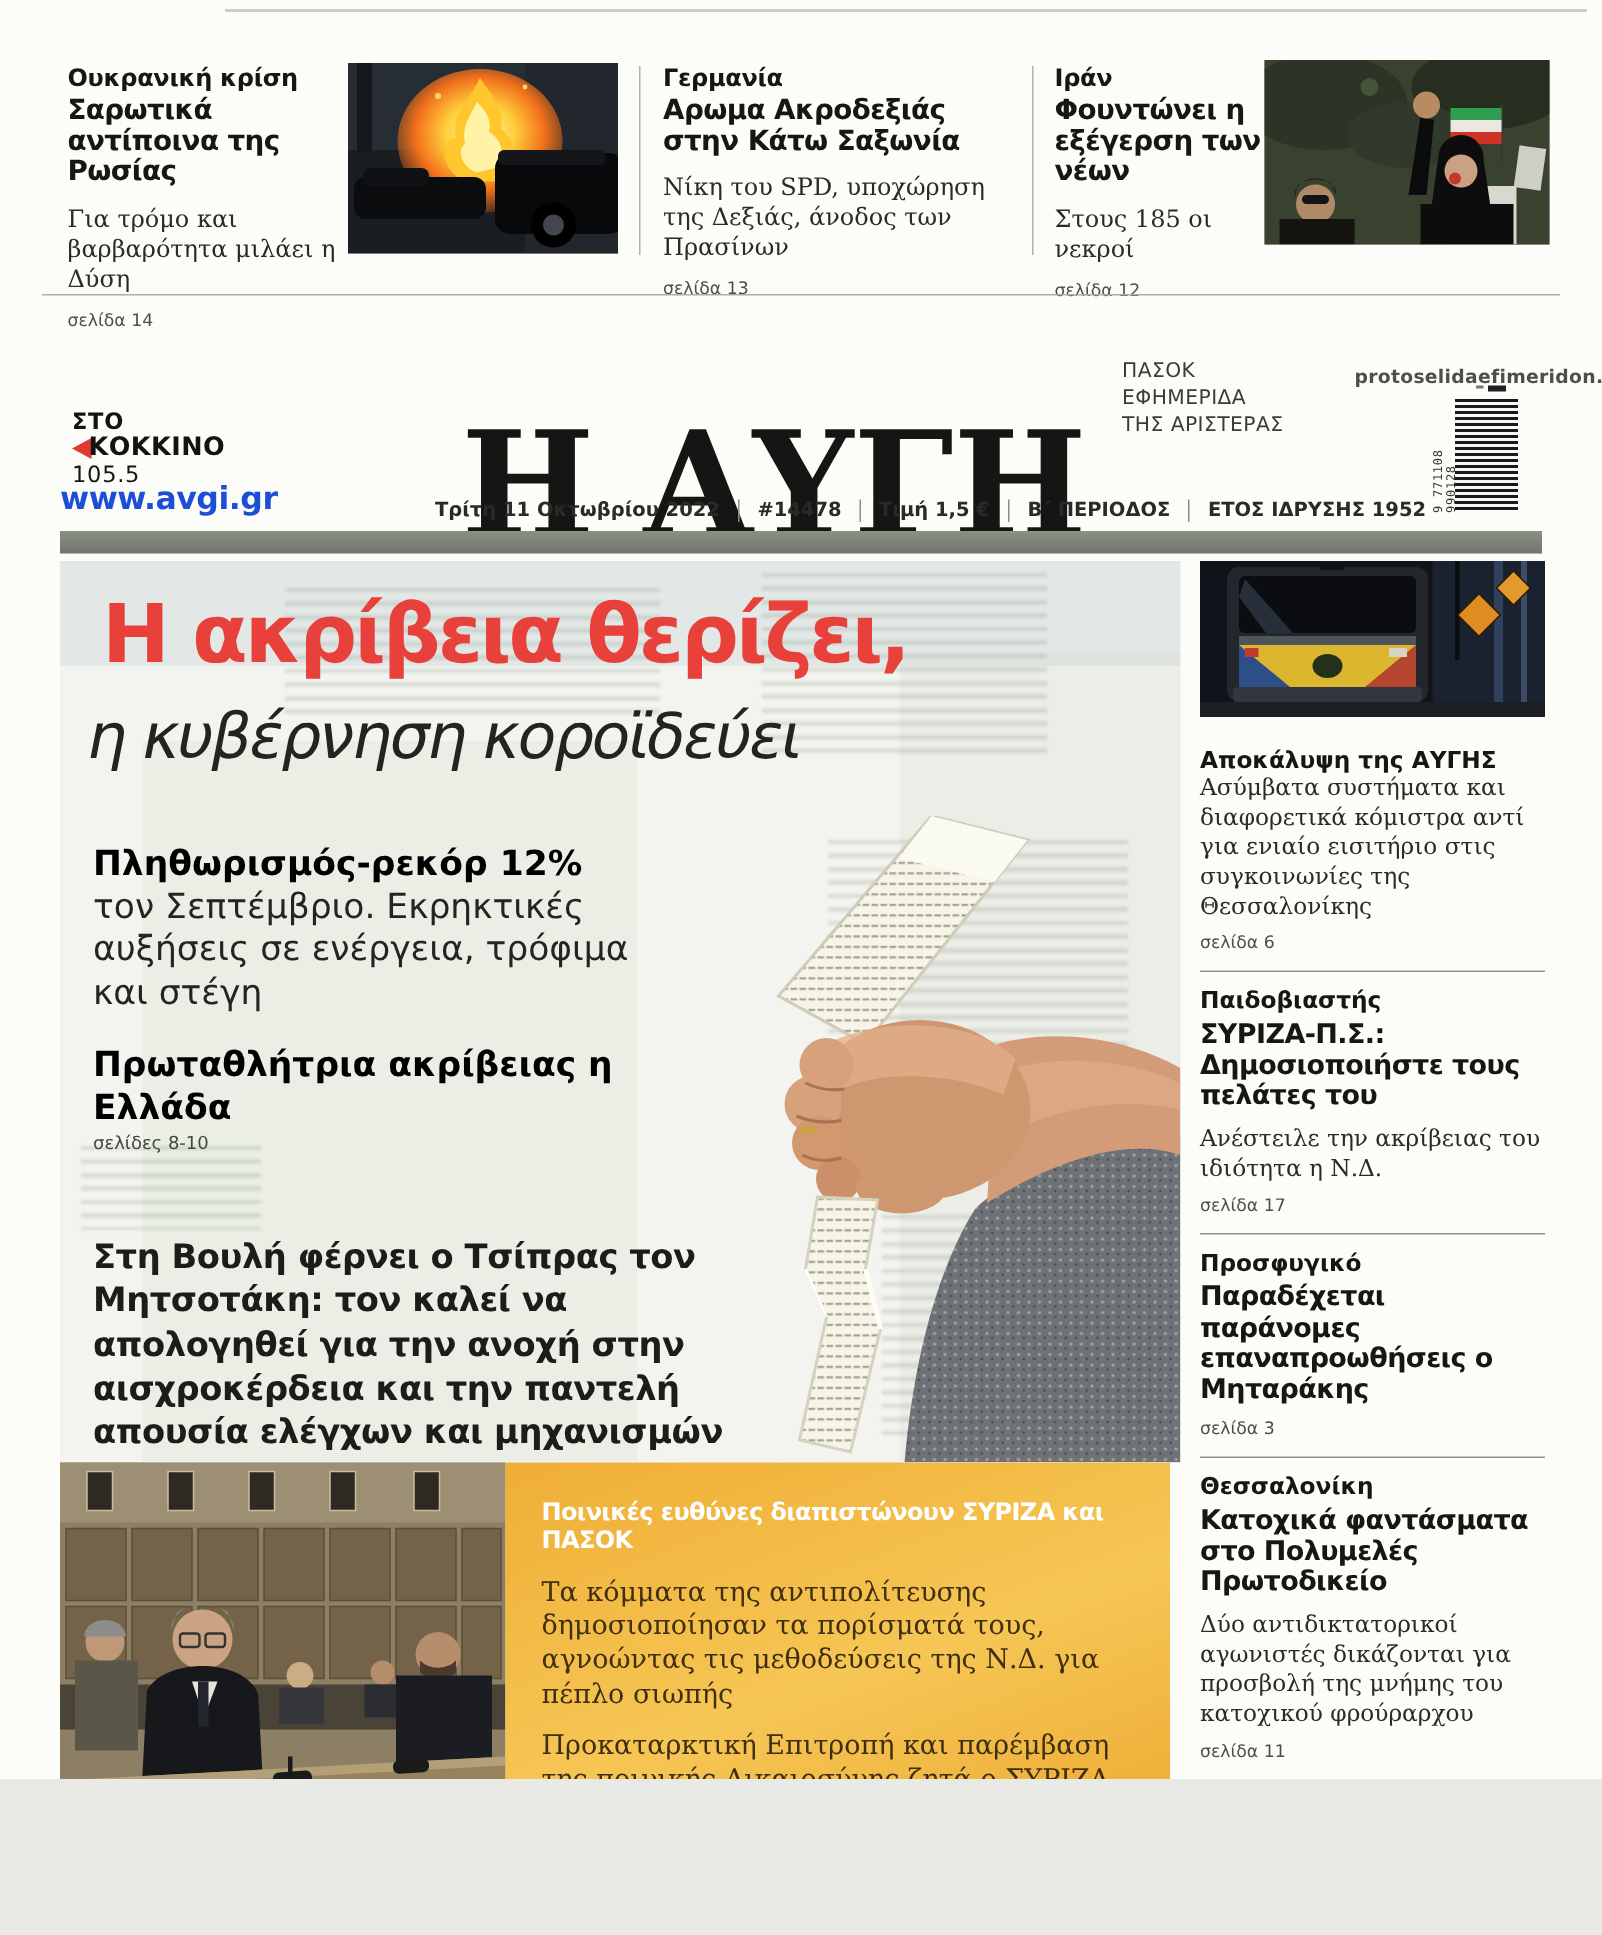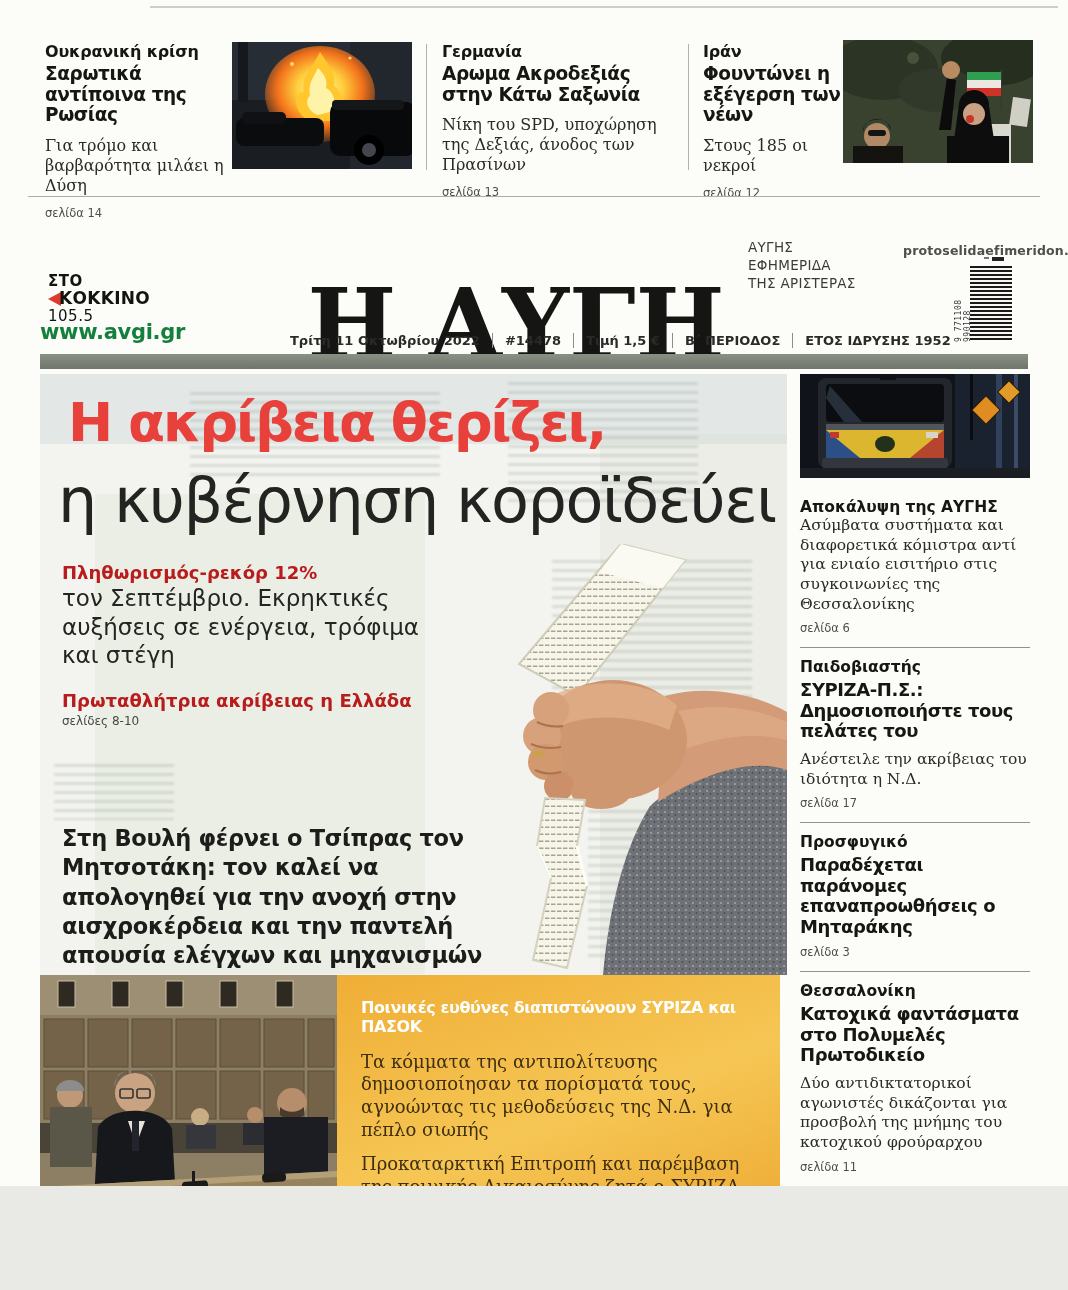--- a/index.html
+++ b/index.html
@@ -27,21 +27,21 @@
   .hrule{position:absolute;left:28px;right:28px;top:196px;height:1px;background:#a7b0ad;}
 
   
   .radio{position:absolute;left:48px;top:274px;line-height:1;color:#131311;}
   .radio-top{font-weight:bold;font-size:15px;letter-spacing:.5px;}
   .radio-mid{display:flex;align-items:center;margin-top:1px;}
   .radio-arrow{width:0;height:0;border-top:7px solid transparent;border-bottom:7px solid transparent;
                border-right:13px solid #e03a2f;margin-right:-2px;}
   .radio-name{font-weight:bold;font-size:17px;letter-spacing:.3px;}
   .radio-freq{font-size:15px;margin-top:2px;letter-spacing:.5px;}
-  .site-url{position:absolute;left:40px;top:320px;font-size:21px;font-weight:bold;color:#15803d;letter-spacing:-.3px;}
+  .site-url{position:absolute;left:40px;top:320px;font-size:21px;font-weight:bold;color:#1d4ed8;letter-spacing:-.3px;}
   .mast-title{position:absolute;left:286px;top:214px;width:460px;text-align:center;
               font-family:"DejaVu Serif","Liberation Serif",serif;font-weight:bold;font-size:94px;
               letter-spacing:0;color:#151513;transform:scaleY(1.04);line-height:1;}
   .tagline{position:absolute;left:748px;top:238px;font-size:13.5px;line-height:1.35;color:#3b3b39;letter-spacing:.3px;}
   .portal{position:absolute;left:903px;top:243px;font-size:12.5px;font-weight:bold;color:#4e4e4c;letter-spacing:.2px;}
   .barcode-wrap{position:absolute;left:952px;top:258px;width:60px;height:84px;}
   .barcode-dash{position:absolute;right:8px;top:-1px;width:12px;height:4px;background:#222;}
   .barcode-dash:before{content:"";position:absolute;left:-8px;top:0;width:5px;height:2px;background:#777;}
   .barcode{position:absolute;right:0;top:8px;width:42px;height:74px;
            background:repeating-linear-gradient(180deg,#191919 0 2px,#f6f6f3 2px 4px);}
@@ -62,24 +62,24 @@
   .ghost{position:absolute;background:repeating-linear-gradient(180deg,rgba(110,130,115,.20) 0 3px,rgba(0,0,0,0) 3px 9px);
          filter:blur(1px);}
   .g1{left:150px;top:18px;width:250px;height:86px;}
   .g2{left:468px;top:8px;width:190px;height:120px;}
   .g3{left:512px;top:186px;width:200px;height:170px;}
   .g4{left:548px;top:436px;width:170px;height:150px;}
   .g5{left:14px;top:390px;width:120px;height:56px;}
   .hand-svg{position:absolute;left:385px;top:170px;width:362px;height:431px;}
   .lead-h1{position:absolute;left:28px;top:22px;font-size:54px;font-weight:bold;letter-spacing:-2px;
            color:#e8413b;line-height:1;white-space:nowrap;}
-  .lead-h2{position:absolute;left:18px;top:96px;font-size:62px;font-weight:normal;letter-spacing:-1.5px;
-           color:#232321;line-height:1;white-space:nowrap;}
+  .lead-h2{position:absolute;left:18px;top:96px;font-size:42px;font-weight:normal;letter-spacing:-1.5px;
+           color:#232321;line-height:1;white-space:nowrap;font-style:italic;}
   .decks{position:absolute;left:22px;top:188px;width:385px;}
-  .deck-bold{font-size:18px;font-weight:bold;line-height:1.24;color:#b91c1c;}
+  .deck-bold{font-size:23px;font-weight:bold;line-height:1.24;color:#000000;}
   .deck-text{font-size:23px;line-height:1.24;color:#242422;margin-bottom:20px;}
   .lead-pages{font-size:12px;color:#45493f;margin-top:2px;}
   .lead-note{position:absolute;left:22px;top:450px;width:452px;font-size:22.5px;font-weight:bold;
              line-height:1.3;letter-spacing:-.3px;color:#1c1c1a;}
 
   
   .photo-bottom{position:absolute;left:40px;top:975px;width:297px;height:250px;overflow:hidden;background:#8d7f63;}
   .yellow-box{position:absolute;left:337px;top:975px;width:443px;height:250px;box-sizing:border-box;
               padding:18px 24px;background:linear-gradient(160deg,#efae36,#f6c654 55%,#edaa33);}
   .yb-kicker{font-size:16px;font-weight:bold;color:#171310;}
@@ -189,21 +189,21 @@
       <span class="radio-arrow"></span>
       <span class="radio-name">ΚΟΚΚΙΝΟ</span>
     </div>
     <div class="radio-freq">105.5</div>
   </div>
   <div class="site-url">www.avgi.gr</div>
 
   <h1 class="mast-title">Η ΑΥΓΗ</h1>
 
   <div class="tagline">
-    <div>ΑΥΓΗΣ</div>
+    <div>ΠΑΣΟΚ</div>
     <div>ΕΦΗΜΕΡΙΔΑ</div>
     <div>ΤΗΣ ΑΡΙΣΤΕΡΑΣ</div>
   </div>
 
   <div class="portal">protoselidaefimeridon.gr</div>
 
   <div class="barcode-wrap">
     <div class="barcode-dash"></div>
     <div class="barcode"></div>
     <div class="barcode-num">9 771108 990128</div>

